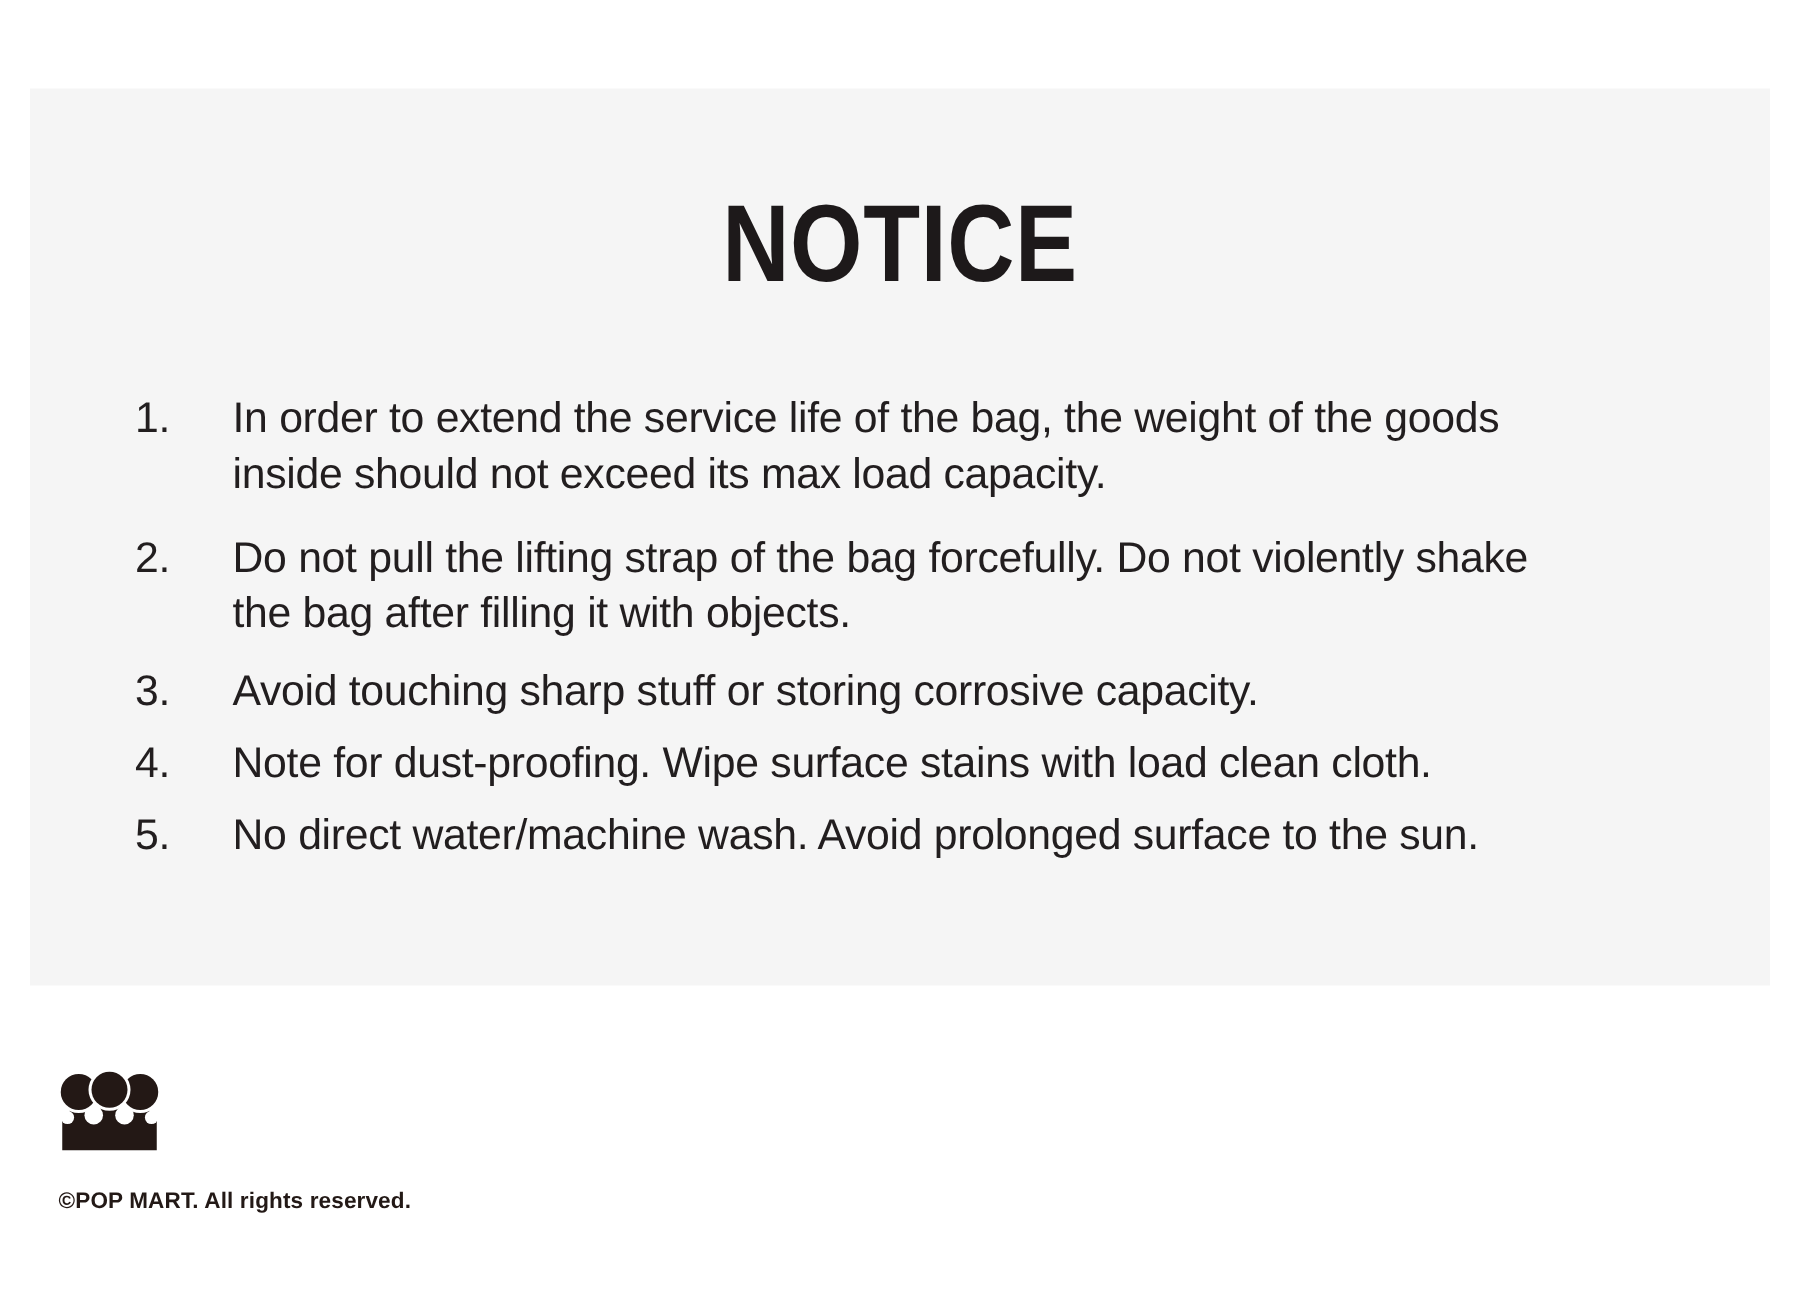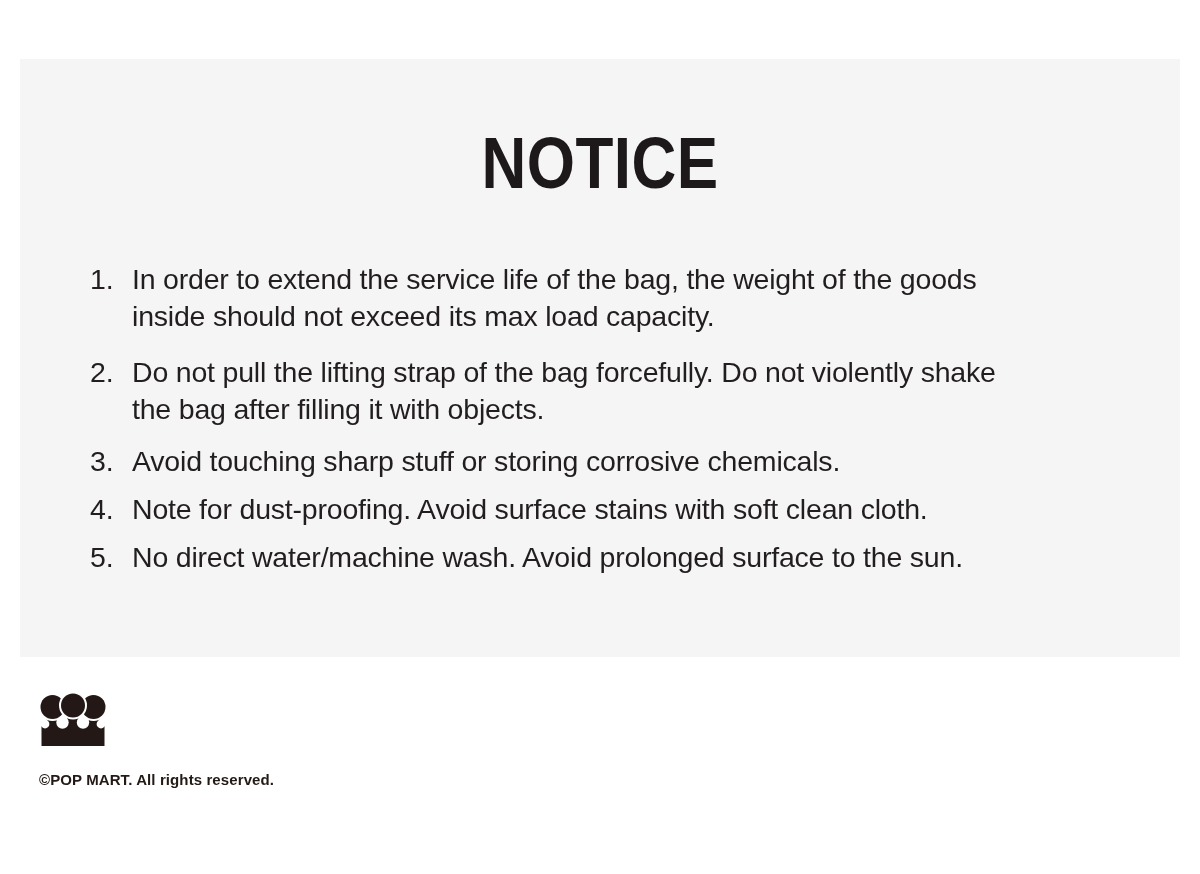--- a/index.html
+++ b/index.html
@@ -44,24 +44,24 @@
     font-size:28.5px;
     line-height:37px;
     letter-spacing:-0.2px;
     color:#221e1f;
   }
   .notice-list li:nth-child(1){margin-bottom:19px;}
   .notice-list li:nth-child(2){margin-bottom:15px;}
   .notice-list li:nth-child(3){margin-bottom:11px;}
   .notice-list li:nth-child(4){margin-bottom:11px;}
   .item-num{text-align:left;}
-  .item-text{white-space:pre-line;}
+  .item-text{white-space:pre-line;margin-left:23px;}
   .footer{
     position:absolute;
-    left:40px; top:693px;
+    left:40px; top:714px;
     width:400px;
   }
   .logo{
     display:block;
     width:66px; height:53px;
   }
   .copyright{
     position:absolute;
     left:-1px; top:78px;
     font-size:15px;
@@ -82,25 +82,25 @@
       <span class="item-text">In order to extend the service life of the bag, the weight of the goods
 inside should not exceed its max load capacity.</span>
     </li>
     <li>
       <span class="item-num">2.</span>
       <span class="item-text">Do not pull the lifting strap of the bag forcefully. Do not violently shake
 the bag after filling it with objects.</span>
     </li>
     <li>
       <span class="item-num">3.</span>
-      <span class="item-text">Avoid touching sharp stuff or storing corrosive chemicals.</span>
+      <span class="item-text">Avoid touching sharp stuff or storing corrosive capacity.</span>
     </li>
     <li>
       <span class="item-num">4.</span>
-      <span class="item-text">Note for dust-proofing. Avoid surface stains with soft clean cloth.</span>
+      <span class="item-text">Note for dust-proofing. Wipe surface stains with load clean cloth.</span>
     </li>
     <li>
       <span class="item-num">5.</span>
       <span class="item-text">No direct water/machine wash. Avoid prolonged surface to the sun.</span>
     </li>
   </ol>
 </div>
 
 <div class="footer">
   <svg class="logo" viewBox="0 0 66 53" xmlns="http://www.w3.org/2000/svg" aria-hidden="true">

